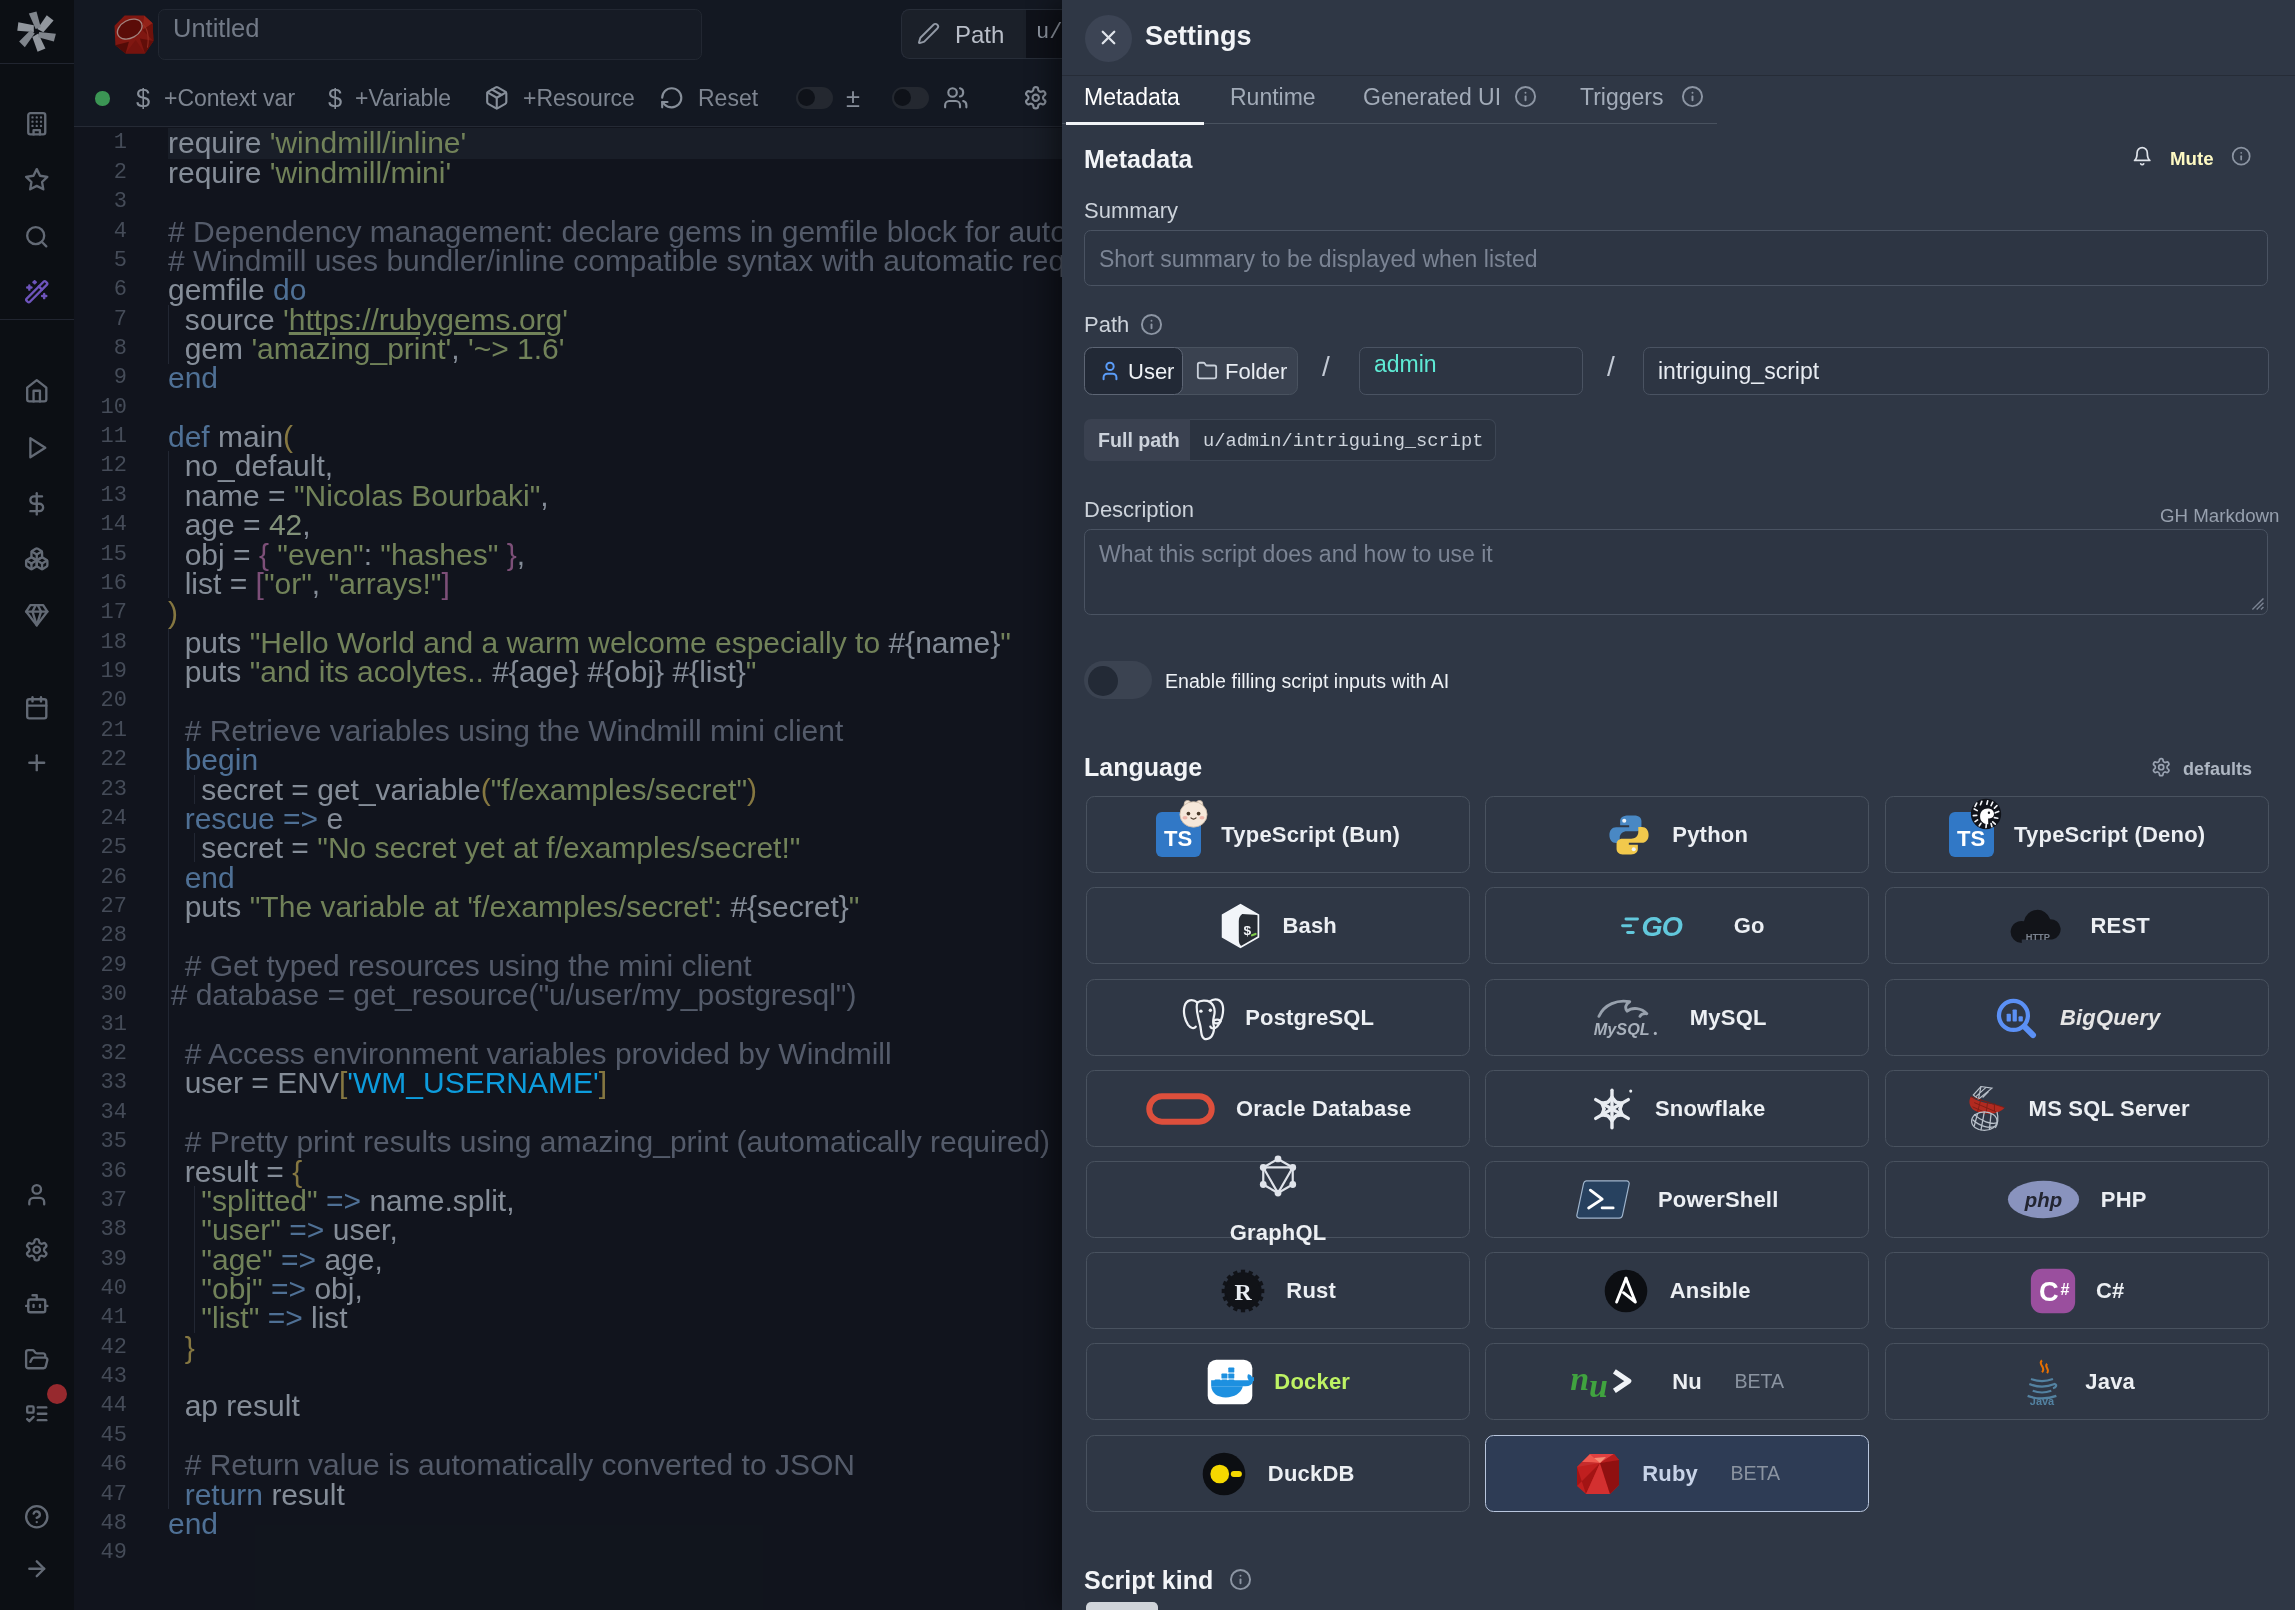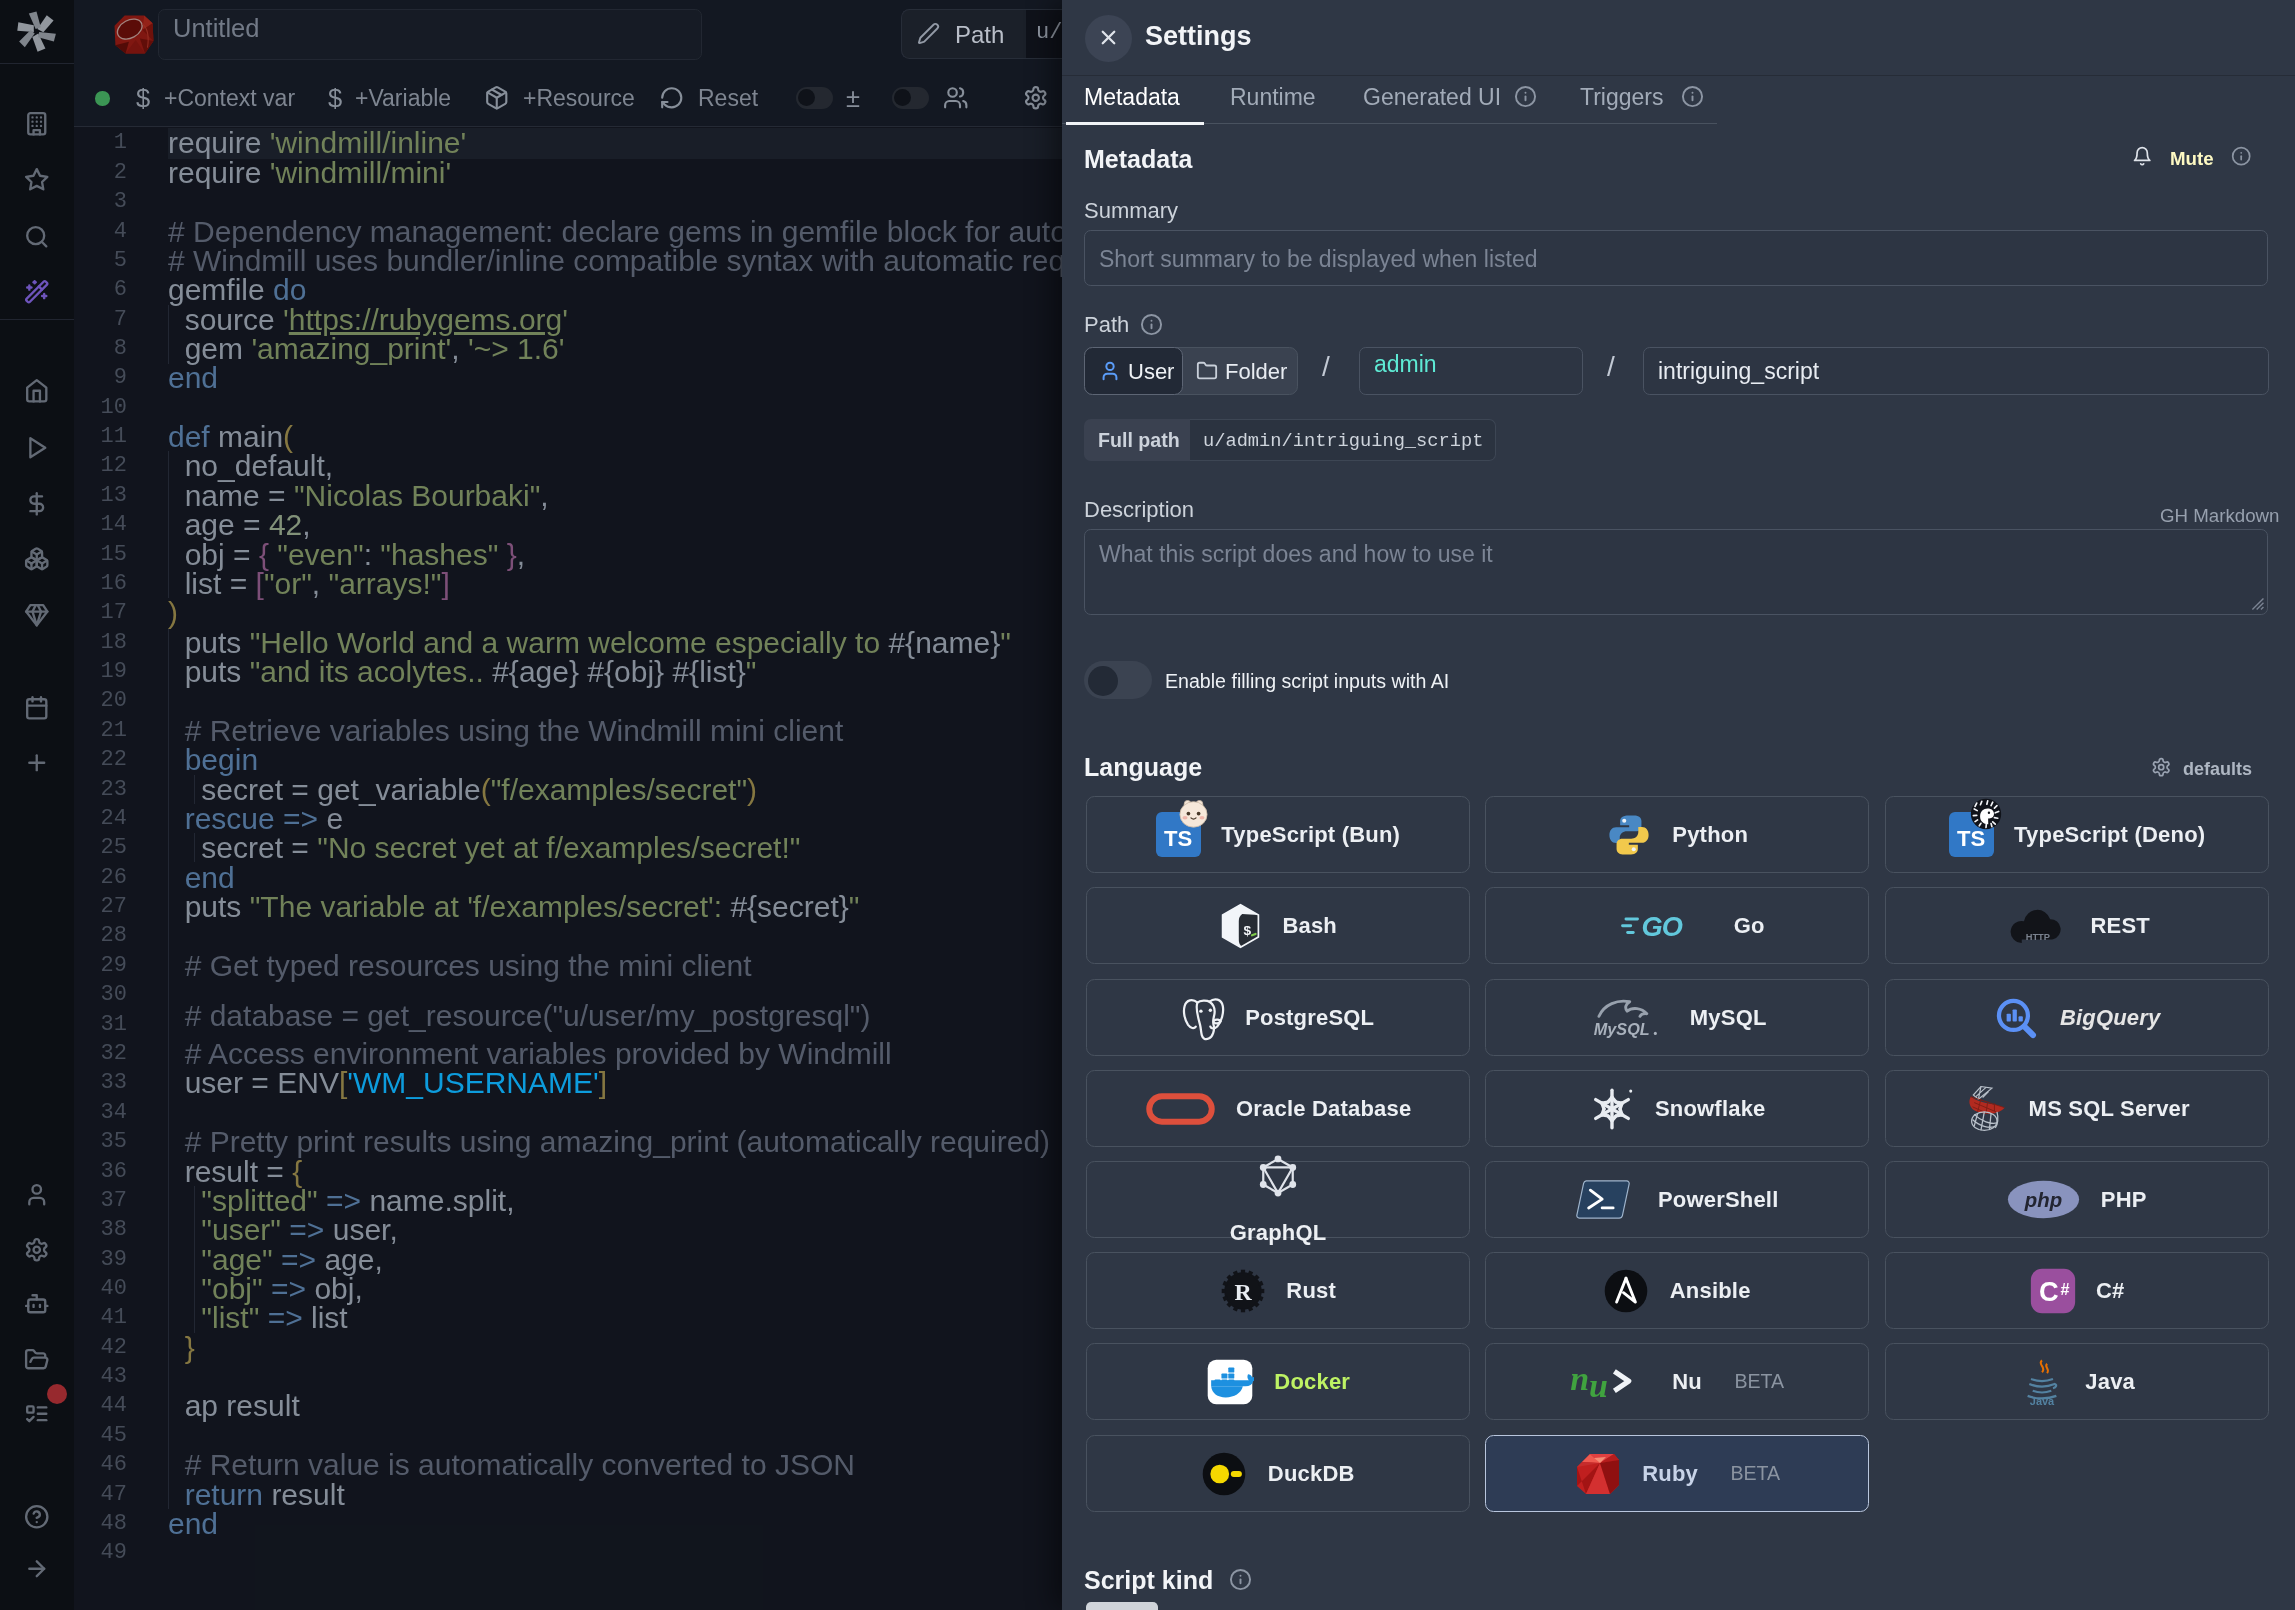--- a/index.html
+++ b/index.html
@@ -255,21 +255,21 @@
 <div class="ln" style="left:0px;top:705px;">25</div>
 <div class="cl" style="left:94px;top:705px;"><span class="c-def">    secret = </span><span class="c-str">"No secret yet at f/examples/secret!"</span></div>
 <div class="ln" style="left:0px;top:735px;">26</div>
 <div class="cl" style="left:94px;top:735px;"><span class="c-kw">  end</span></div>
 <div class="ln" style="left:0px;top:764px;">27</div>
 <div class="cl" style="left:94px;top:764px;"><span class="c-def">  puts </span><span class="c-str">"The variable at 'f/examples/secret': </span><span class="c-def">#{</span><span class="c-def">secret</span><span class="c-def">}</span><span class="c-str">"</span></div>
 <div class="ln" style="left:0px;top:793px;">28</div>
 <div class="ln" style="left:0px;top:823px;">29</div>
 <div class="cl" style="left:94px;top:823px;"><span class="c-com">  # Get typed resources using the mini client</span></div>
 <div class="ln" style="left:0px;top:852px;">30</div>
-<div class="cl" style="left:94px;top:852px;margin-top:21px;"><span class="c-com">  # database = get_resource("u/user/my_postgresql")</span></div>
+<div class="cl" style="left:80px;top:852px;"><span class="c-com">  # database = get_resource("u/user/my_postgresql")</span></div>
 <div class="ln" style="left:0px;top:882px;">31</div>
 <div class="ln" style="left:0px;top:911px;">32</div>
 <div class="cl" style="left:94px;top:911px;"><span class="c-com">  # Access environment variables provided by Windmill</span></div>
 <div class="ln" style="left:0px;top:940px;">33</div>
 <div class="cl" style="left:94px;top:940px;"><span class="c-def">  user = ENV</span><span class="c-gold">[</span><span class="c-ylw">'WM_USERNAME'</span><span class="c-gold">]</span></div>
 <div class="ln" style="left:0px;top:970px;">34</div>
 <div class="ln" style="left:0px;top:999px;">35</div>
 <div class="cl" style="left:94px;top:999px;"><span class="c-com">  # Pretty print results using amazing_print (automatically required)</span></div>
 <div class="ln" style="left:0px;top:1029px;">36</div>
 <div class="cl" style="left:94px;top:1029px;"><span class="c-def">  result = </span><span class="c-gold">{</span></div>

